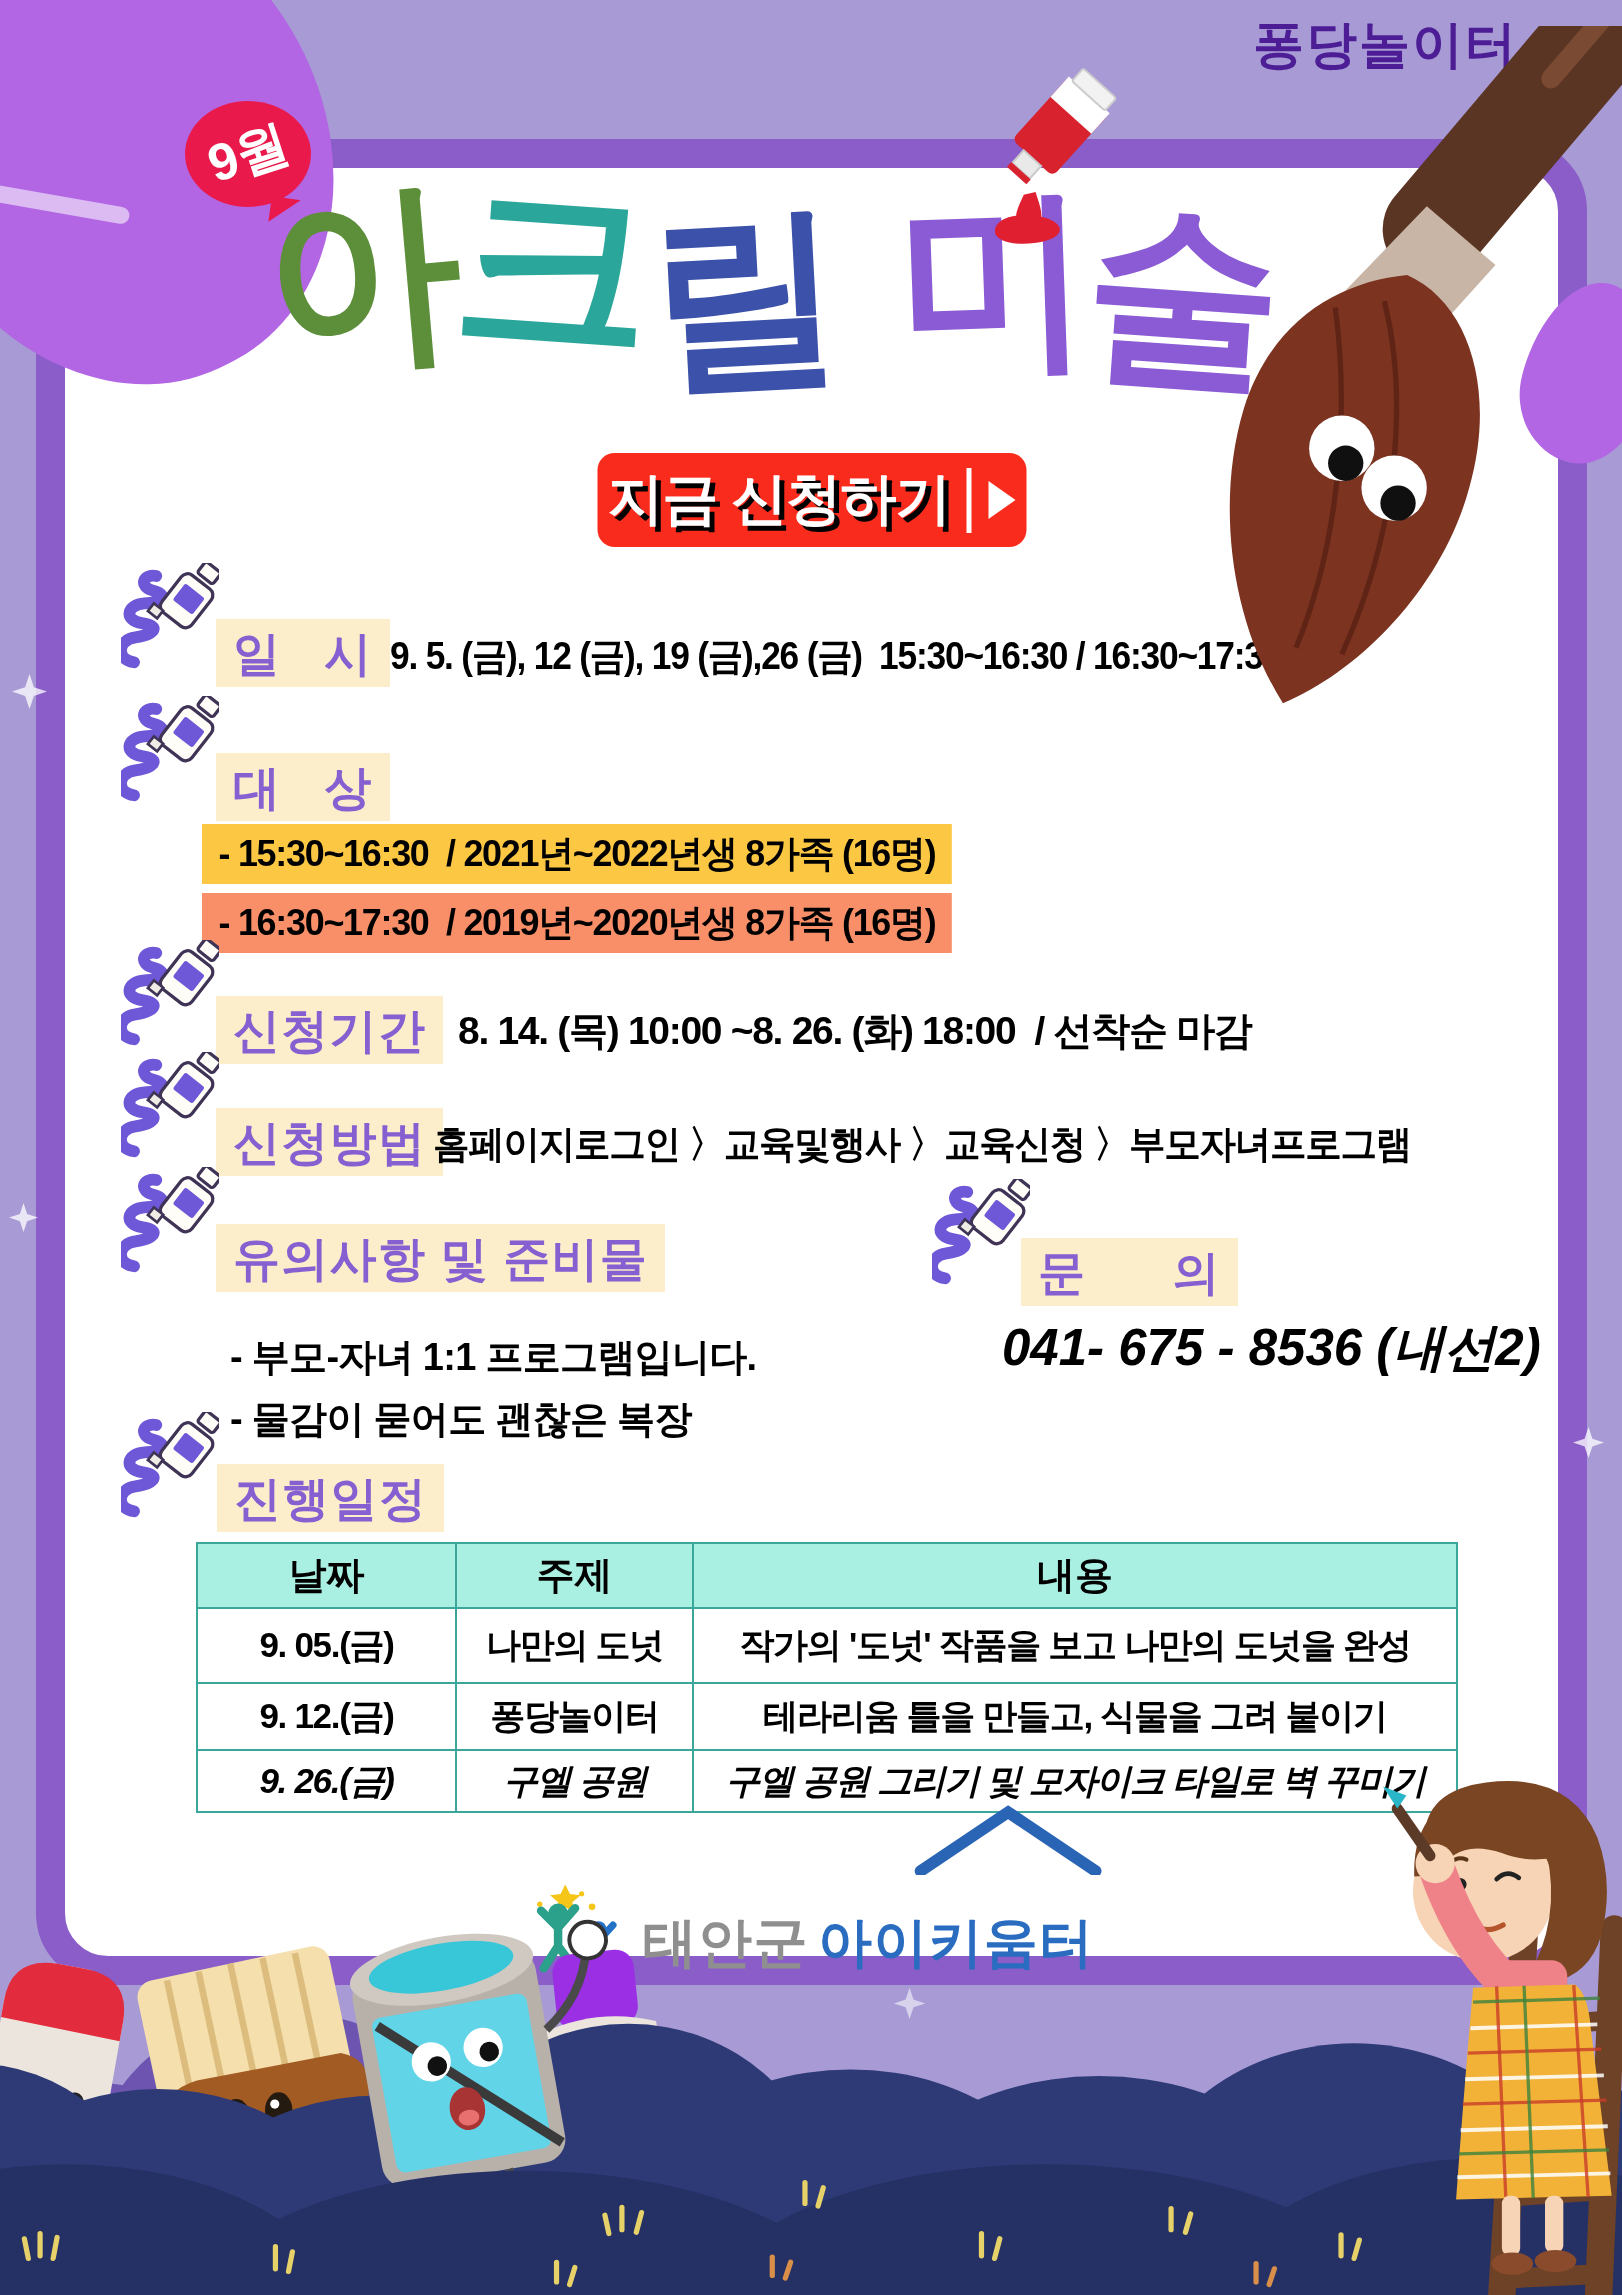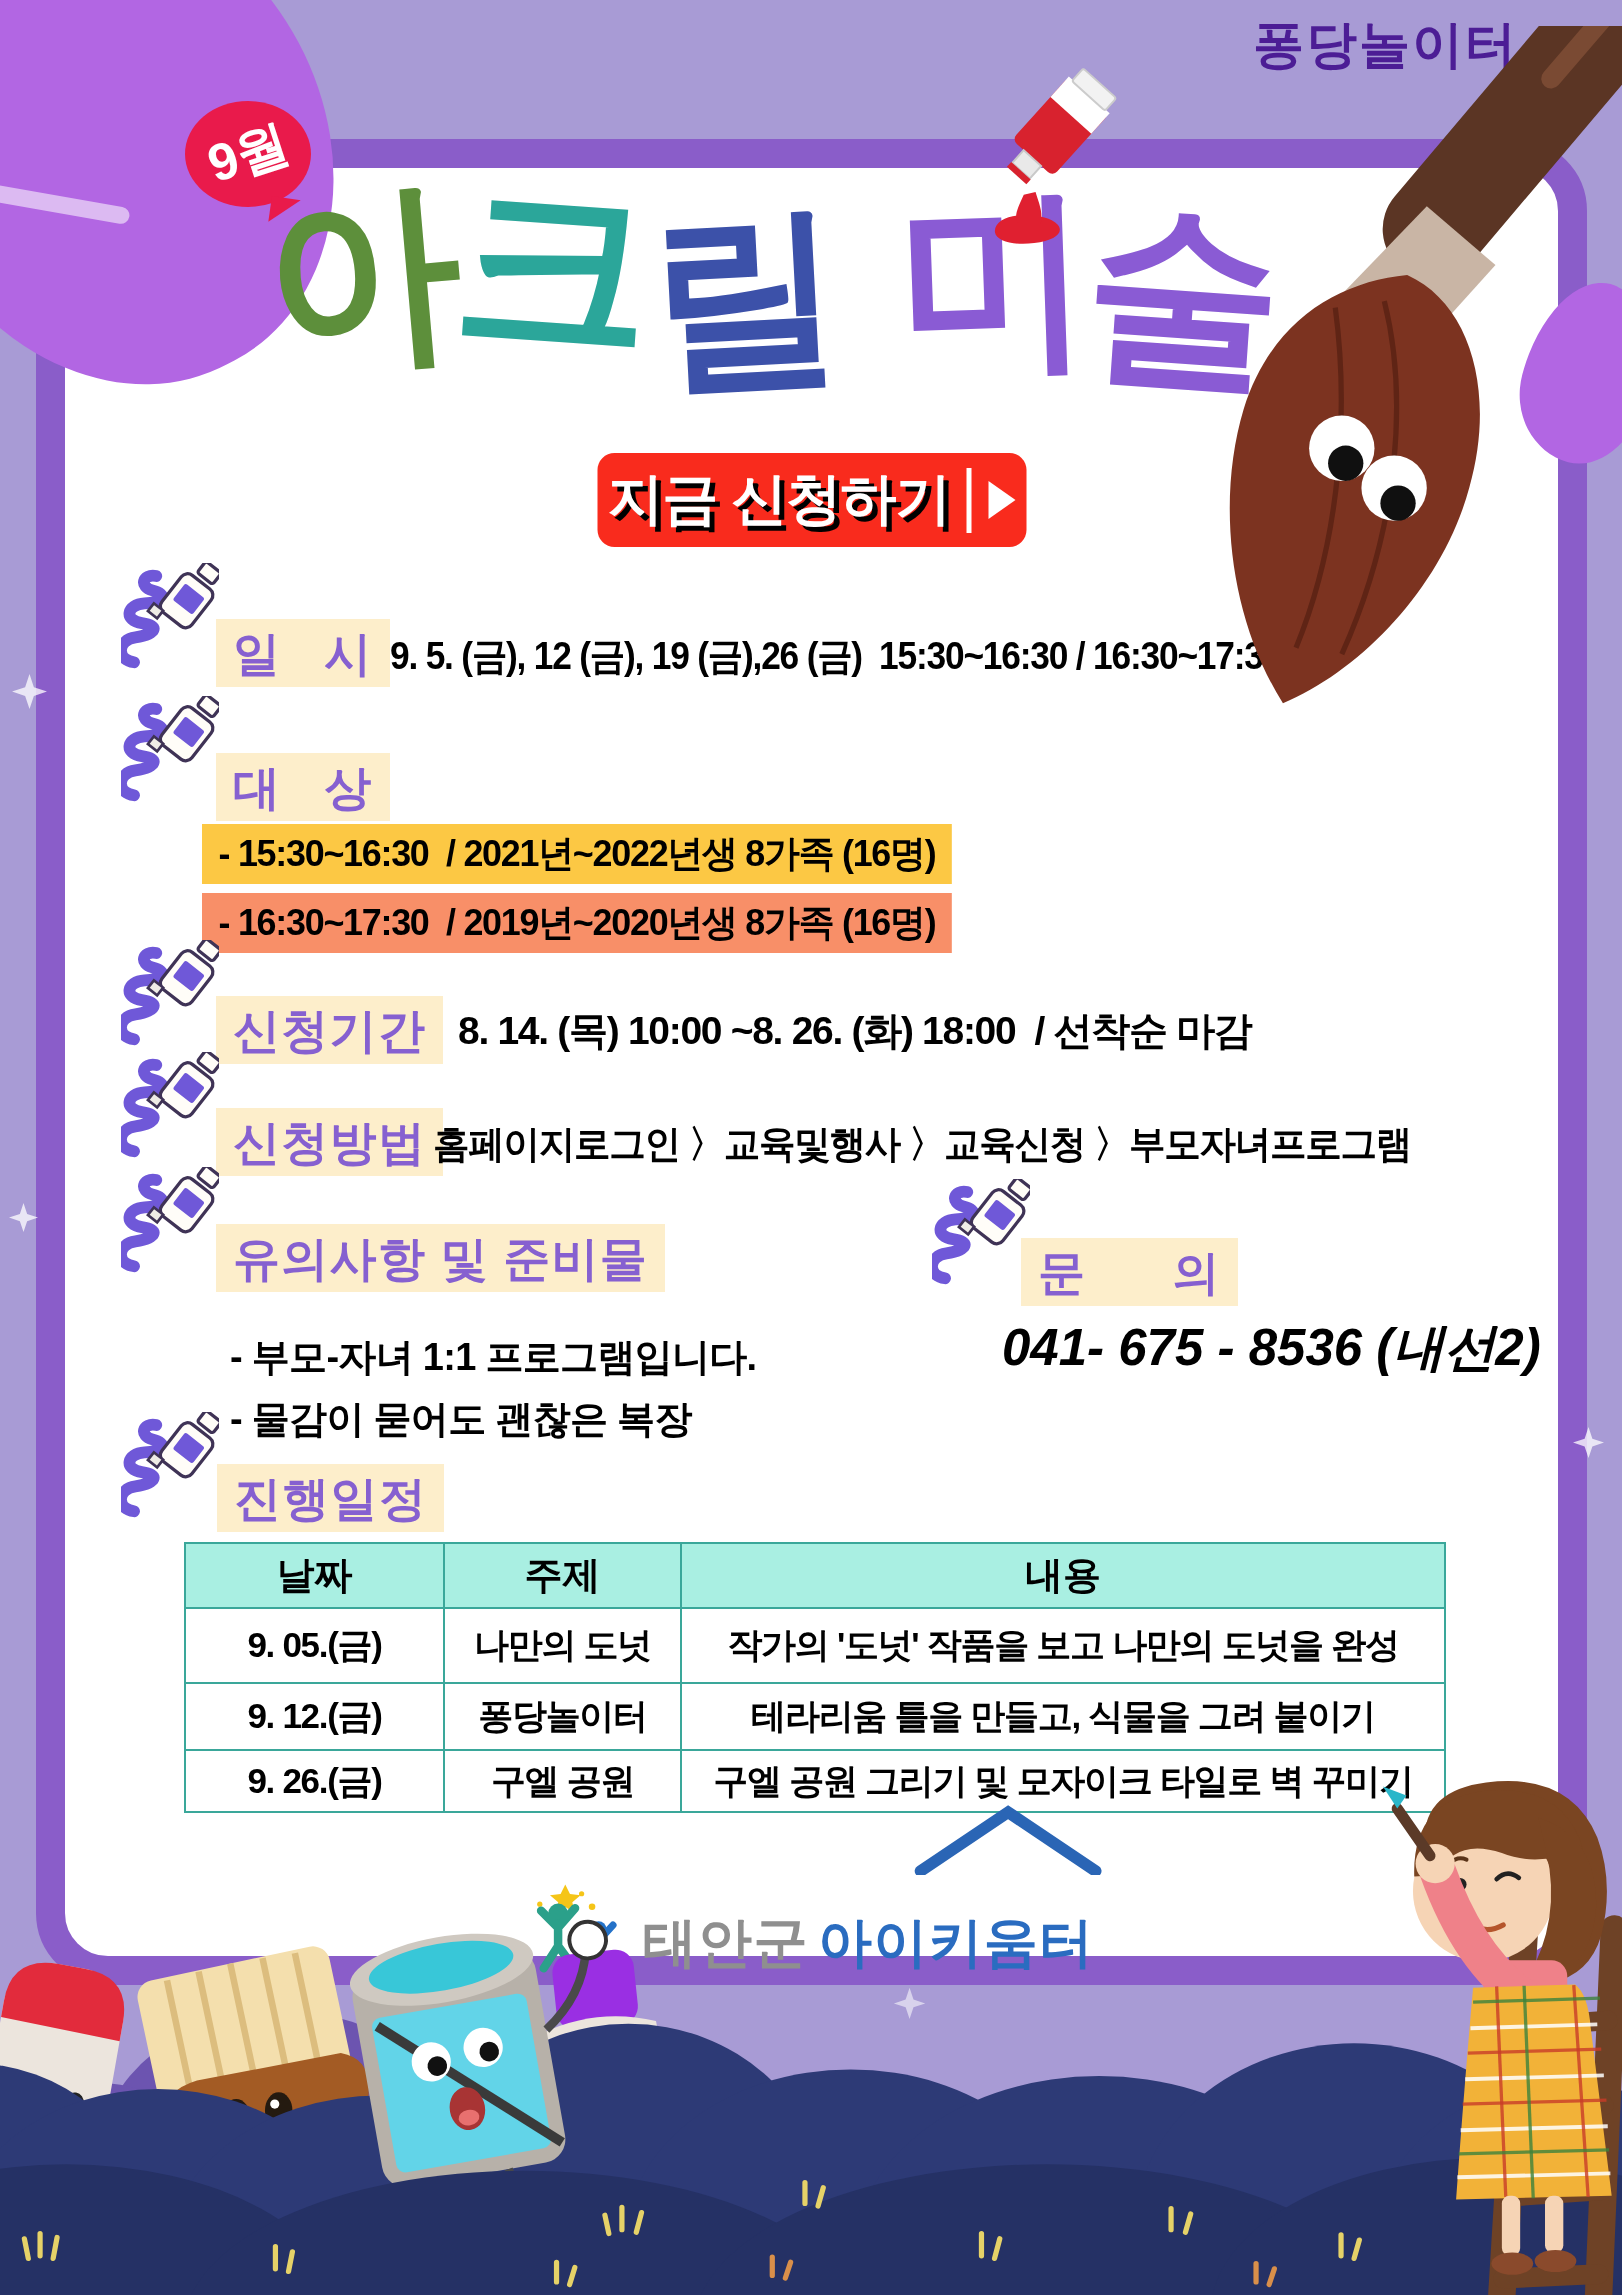--- a/index.html
+++ b/index.html
@@ -87,30 +87,30 @@
   .i4{left:121px;top:1052px;} .l4{left:216px;top:1108px;}
   .v4{left:433px;top:1110px;font-size:38px;line-height:68px;transform:scaleX(.96);letter-spacing:-1.3px;}
   .i5{left:121px;top:1167px;} .l5{left:216px;top:1224px;}
   .note{position:absolute;left:230px;z-index:3;font-size:38px;font-weight:bold;color:#000;white-space:pre;letter-spacing:-0.7px;margin-top:29px;}
   .n1{top:1303px;} .n2{top:1365px;}
   .i6{left:932px;top:1179px;} .l6{left:1021px;top:1238px;}
   .v6{left:1002px;top:1315px;font-size:51px;line-height:65px;letter-spacing:0px;font-style:italic;}
   .i7{left:121px;top:1412px;} .l7{left:217px;top:1464px;}
   
   .sched{
-    position:absolute;left:184px;top:1542px;width:1260px;z-index:3;
+    position:absolute;left:196px;top:1542px;width:1260px;z-index:3;
     border-collapse:collapse;table-layout:fixed;
   }
   .sched th,.sched td{
     border:2px solid #3aa79a;text-align:center;vertical-align:middle;
     font-weight:bold;color:#000;padding:0 3.9px;
   }
   .sched th{background:#a9efe2;font-size:38px;height:63px;}
   .sched td{background:#fff;font-size:35px;letter-spacing:-1.3px;}
-  .rh1 td{height:73px;} .rh2 td{height:65px;} .rh3 td{height:56px;} .rh4 td{height:60px;}
+  .rh1 td{height:73px;} .rh2 td{height:65px;} .rh3 td{height:56px;} .rh4 td{height:60px;font-style:italic;}
   
   .logo{
     position:absolute;left:50%;top:1882px;transform:translateX(-50%);z-index:4;
     display:flex;align-items:flex-end;gap:9.2px;white-space:nowrap;
   }
   .logo-org{color:#8f8f8f;font-size:54px;font-weight:bold;letter-spacing:1.3px;}
   .logo-brand{color:#2a6cc0;font-size:54px;font-weight:bold;letter-spacing:1.3px;position:relative;}
   .logo-roof{position:absolute;right:-11.8px;top:-79px;}
   .scene{position:absolute;left:0;top:1772px;width:1623px;height:523px;z-index:6;}
 </style>

